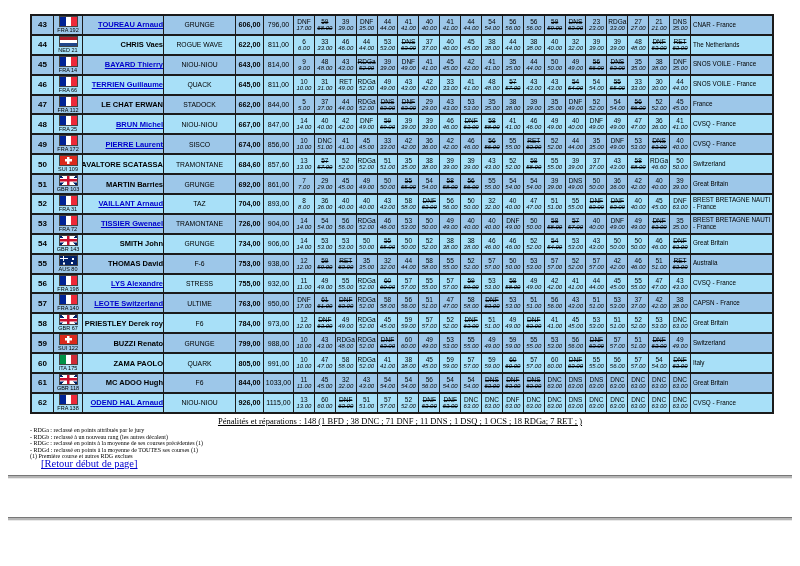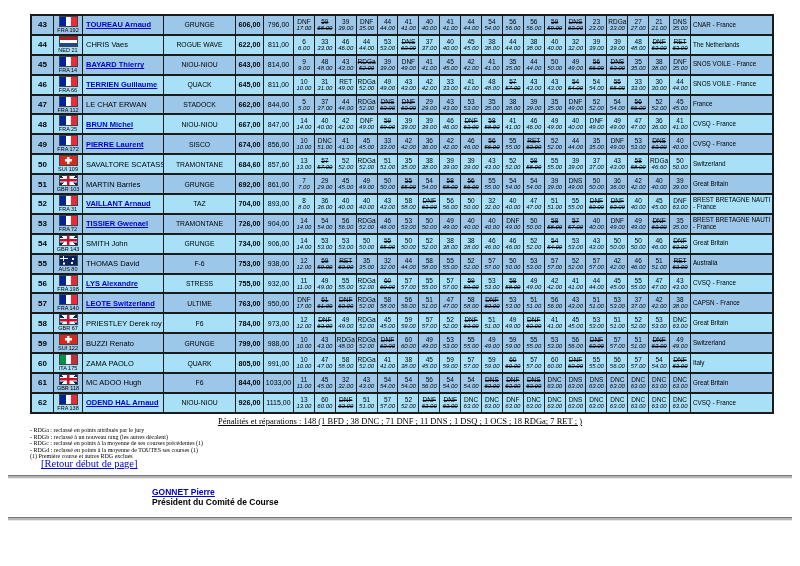--- a/index.html
+++ b/index.html
@@ -10,31 +10,31 @@
   .rrow{display:flex;height:17.9px;border:2px solid #1b1b1b;margin-top:-2px;box-sizing:content-box;width:740px;}
   .rrow:first-child{margin-top:0;}
   .ra{background:#9DC7E9;}
   .rb{background:#A8E0F8;}
   .cell{display:flex;align-items:center;justify-content:center;border-left:1px solid #1b1b1b;
         box-sizing:border-box;overflow:hidden;height:100%;flex:none;}
   .cell:first-child{border-left:none;}
   .col{flex-direction:column;}
   .c-rank{width:21px;font-weight:bold;font-size:8px;}
   .c-flag{width:29px;}
-  .c-name{width:81px;justify-content:flex-start;padding-left:3px;}
+  .c-name{width:81px;justify-content:flex-end;padding-left:3px;}
   .c-boat{width:72px;font-size:6.8px;}
   .c-net{width:28px;font-weight:bold;font-size:7.2px;}
   .c-gross{width:30px;font-size:7px;}
   .c-race{width:20.9px;}
   .c-club{width:82px;font-size:6.3px;line-height:6.5px;justify-content:flex-start;
           text-align:left;padding-left:2px;}
   .flag{width:17px;height:9px;outline:1px solid #444;flex:none;}
   .sail{font-size:5.5px;margin-top:1px;white-space:nowrap;}
   .namelink{color:#0000CC;text-decoration:underline;font-weight:bold;font-size:7.5px;cursor:pointer;white-space:nowrap;}
-  .namestatic{font-weight:normal;font-size:7.5px;white-space:nowrap;}
+  .namestatic{font-weight:bold;font-size:7.5px;white-space:nowrap;}
   .plc{font-size:6.5px;line-height:7px;}
   .pts{font-size:6px;font-style:italic;line-height:7px;}
   .strike{text-decoration:line-through;}
   
   .flag-fra{background:linear-gradient(90deg,#002395 0 33%,#fff 33% 66%,#ED2939 66% 100%);}
   .flag-ita{background:linear-gradient(90deg,#009246 0 33%,#fff 33% 66%,#CE2B37 66% 100%);}
   .flag-ned{background:linear-gradient(180deg,#AE1C28 0 33%,#fff 33% 66%,#21468B 66% 100%);}
   .flag-sui{background-color:#DA291C;background-image:linear-gradient(#fff,#fff),linear-gradient(#fff,#fff);
             background-size:2.5px 7px,7px 2.5px;background-position:center center;background-repeat:no-repeat;}
   .flag-gbr{background-color:#012169;background-image:
@@ -1882,20 +1882,16 @@
       <div class="fnline">- RDGb : reclassé à un nouveau rang (les autres décalent)</div>
       <div class="fnline">- RDGc : reclassé en points à la moyenne de ses courses précédentes (1)</div>
       <div class="fnline">- RDGd : reclassé en points à la moyenne de TOUTES ses courses (1)</div>
       <div class="fnline">(1) Première course et autres RDG exclues</div>
     </div>
 
   <div class="backlink">[Retour début de page]</div>
 
   <div class="hr hr1"></div>
 
-  <div class="sig sigl">
-    <div class="bluelink">GONNET Pierre</div>
-    <div>Président du Comité de Course</div>
-  </div>
 
   <div class="hr hr2"></div>
 
 </div>
 
 </body></html>

